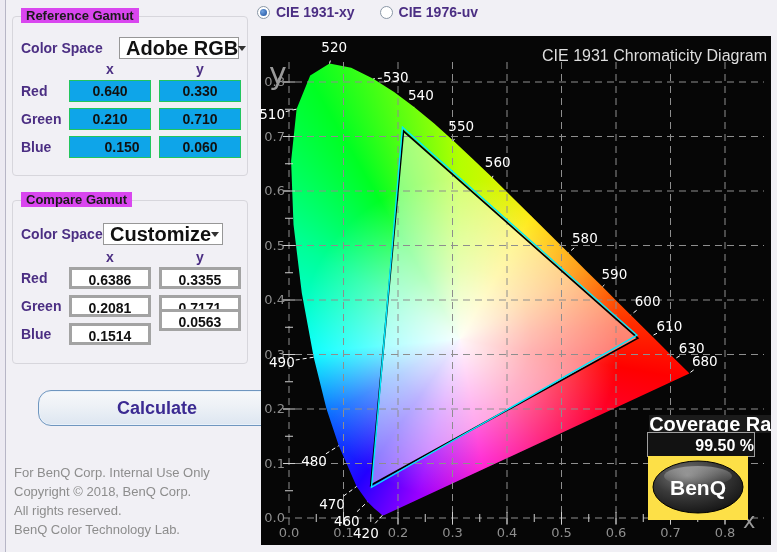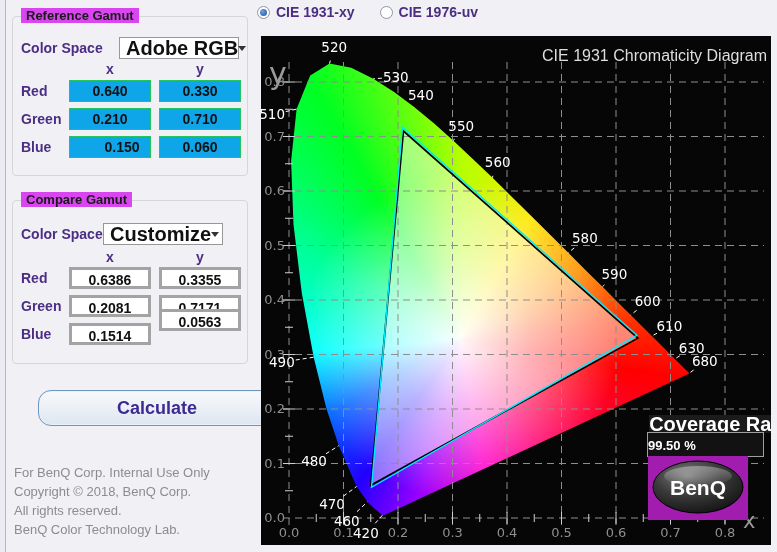--- a/index.html
+++ b/index.html
@@ -32,23 +32,23 @@
   .horseshoe{position:absolute;left:0;top:0;width:510px;height:509px;
     background:
       radial-gradient(circle 160px at 199px 303px, rgba(255,255,255,0.95), rgba(255,255,255,0.45) 45%, rgba(255,255,255,0) 100%),
       conic-gradient(from 0deg at 199px 303px,
         #b4ff00 0deg,#ffe800 30deg,#ff9100 60deg,#ff2d00 85deg,#ff0000 100deg,
         #ff0066 140deg,#ff00cc 170deg,#9900ff 195deg,#2200ff 215deg,#0066ff 240deg,
         #00ffff 265deg,#00ff99 300deg,#00ff22 330deg,#b4ff00 360deg);}
   svg.overlay{position:absolute;left:0;top:0;}
   .covlabel{position:absolute;left:356px;top:379px;width:147px;height:18px;background:#1b1b1b;color:#fff;
             font-size:20px;font-weight:bold;text-align:center;line-height:18px;margin-left:32px;}
-  .covvalue{position:absolute;left:386px;top:396px;width:117px;height:25px;background:#121212;border:1px solid #9f9f9f;
-            color:#fff;font-size:13px;font-weight:bold;text-align:left;line-height:25px;box-sizing:border-box;}
-  .logo{position:absolute;left:387px;top:420px;width:100px;height:64px;background:#a21caf;}
+  .covvalue{position:absolute;left:386px;top:396px;width:108px;height:25px;background:#121212;border:1px solid #9f9f9f;
+            color:#fff;font-size:16px;font-weight:bold;text-align:right;line-height:25px;box-sizing:border-box;}
+  .logo{position:absolute;left:387px;top:420px;width:100px;height:64px;background:#fde047;}
 </style>
 </head>
 <body>
 
 <div id="app">
   <div class="vstrip"></div>
 
   <div class="group" style="left:12px;top:16px;width:234px;height:158px;">
     <span class="legend">Reference Gamut</span>
     <span class="plabel" style="left:8px;top:23px;">Color Space</span>

